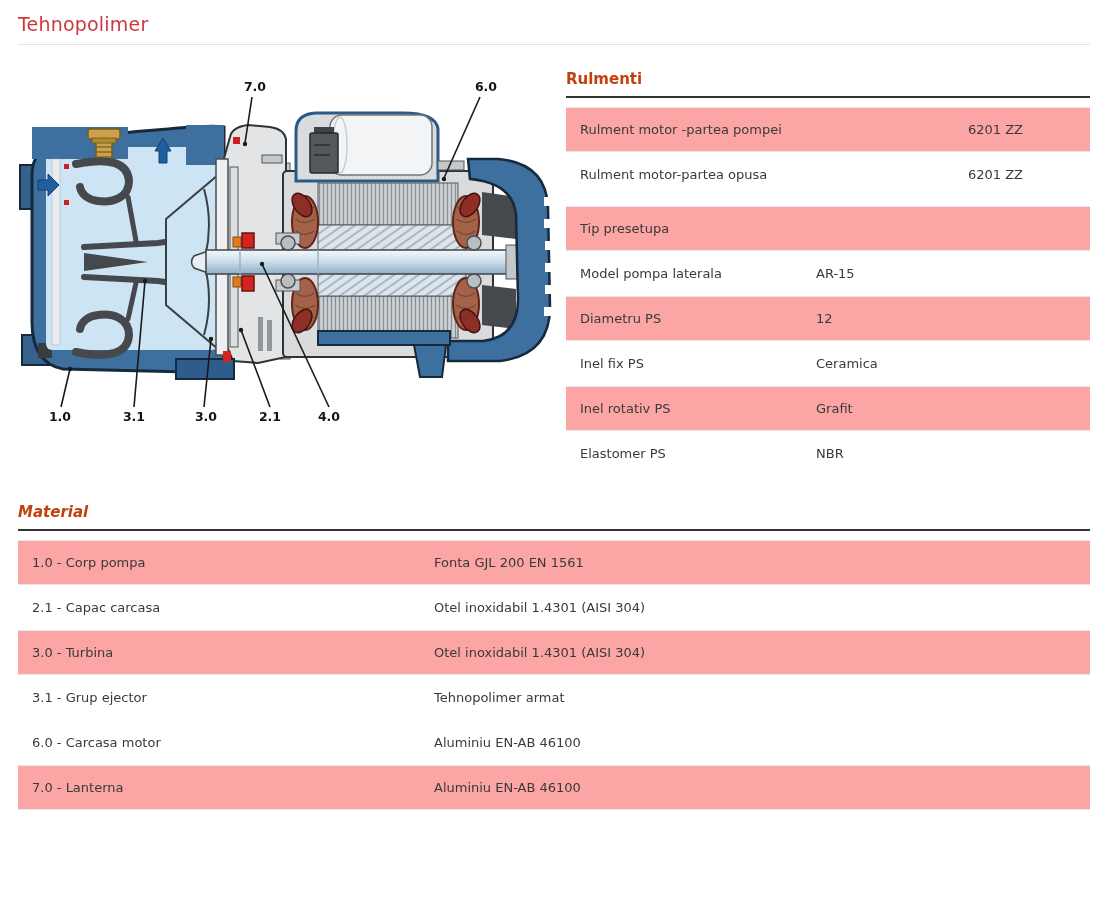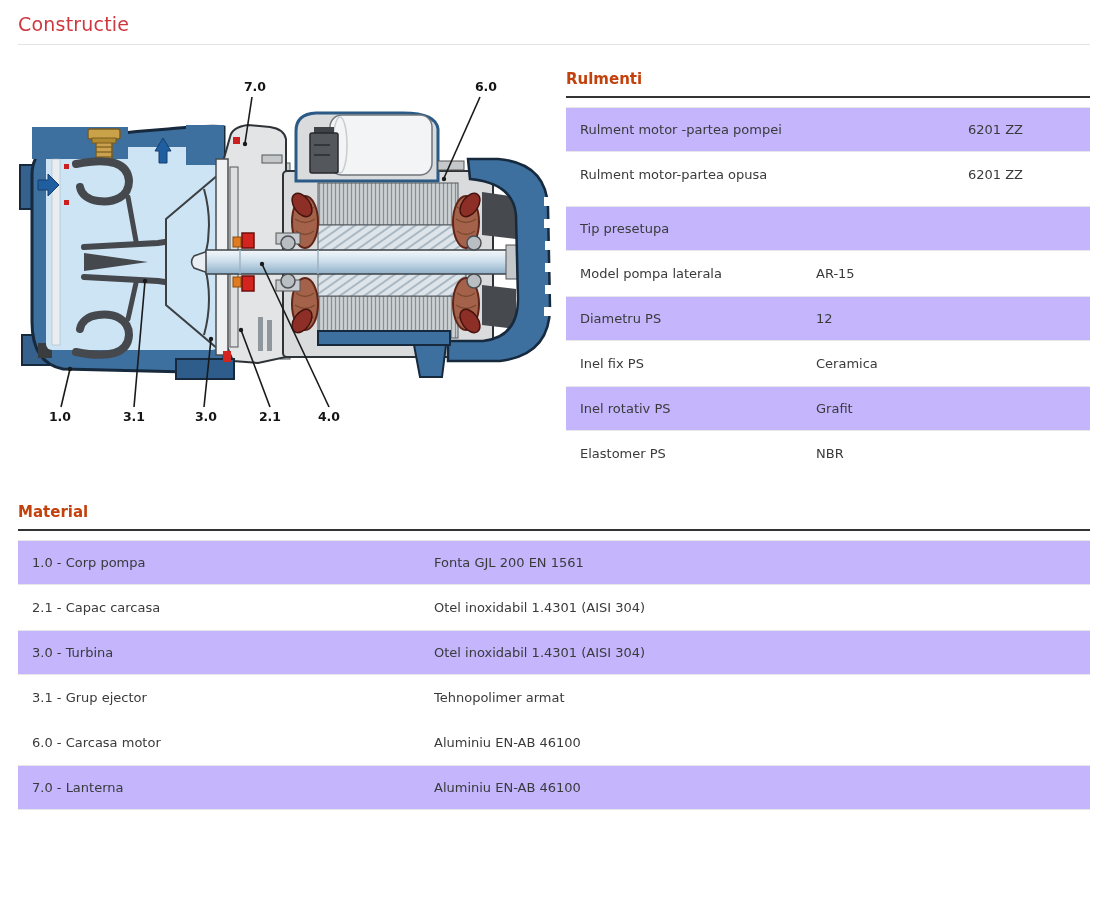--- a/index.html
+++ b/index.html
@@ -42,44 +42,44 @@
   .right-pane .section + h2.section-title { margin-top: 13px; }
 
   .spec-rows { margin-top: 9px; }
   .spec-row {
     display: flex;
     align-items: center;
     height: 45px;
     font-size: 13px;
     color: #3a3a3a;
   }
-  .spec-row.odd { background: #c4b5fd; border-top: 1px solid #e4e6ea; border-bottom: 1px solid #e4e6ea; }
+  .spec-row.odd { background: #fca5a5; border-top: 1px solid #e4e6ea; border-bottom: 1px solid #e4e6ea; }
   .spec-row .label { padding-left: 14px; }
   .rows-rulmenti .label { width: 402px; flex: 0 0 402px; }
   .rows-presetupa .label { width: 250px; flex: 0 0 250px; }
   .rows-material .label { width: 416px; flex: 0 0 416px; }
   .spec-row .value { flex: 1; }
 
   .material-section { margin-top: 24px; }
-  .material-section h2.section-title { margin-bottom: 4px; }
+  .material-section h2.section-title { margin-bottom: 4px; font-style: italic; }
   .material-section .spec-rows { margin-top: 9px; }
 
   svg text.callout {
     font-family: "DejaVu Sans", "Liberation Sans", sans-serif;
     font-weight: 700;
     font-size: 12.5px;
     fill: #141414;
   }
 </style>
 </head>
 <body>
 
 <div class="container">
 
-  <h1 class="page-title">Constructie</h1>
+  <h1 class="page-title">Tehnopolimer</h1>
   <hr class="title-rule">
 
   <div class="content-row">
 
     <div class="diagram-pane">
       <svg width="545" height="365" viewBox="0 0 545 365">
         <defs>
           <pattern id="statorHatch" width="4" height="6" patternUnits="userSpaceOnUse">
             <rect width="4" height="6" fill="#ced2d5"></rect>
             <line x1="1.5" y1="0" x2="1.5" y2="6" stroke="#878e94" stroke-width="1.3"></line>

